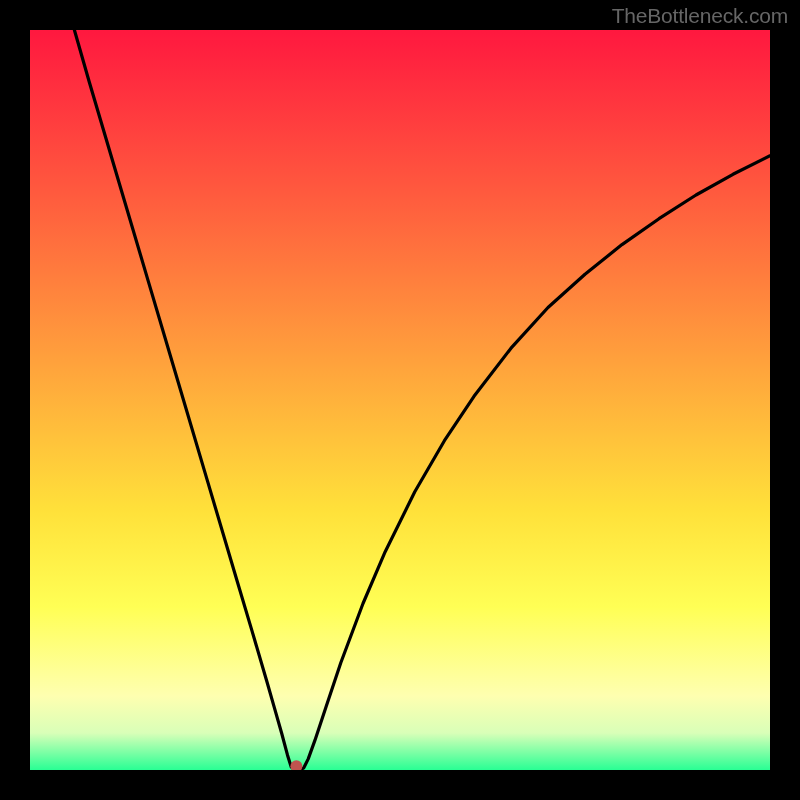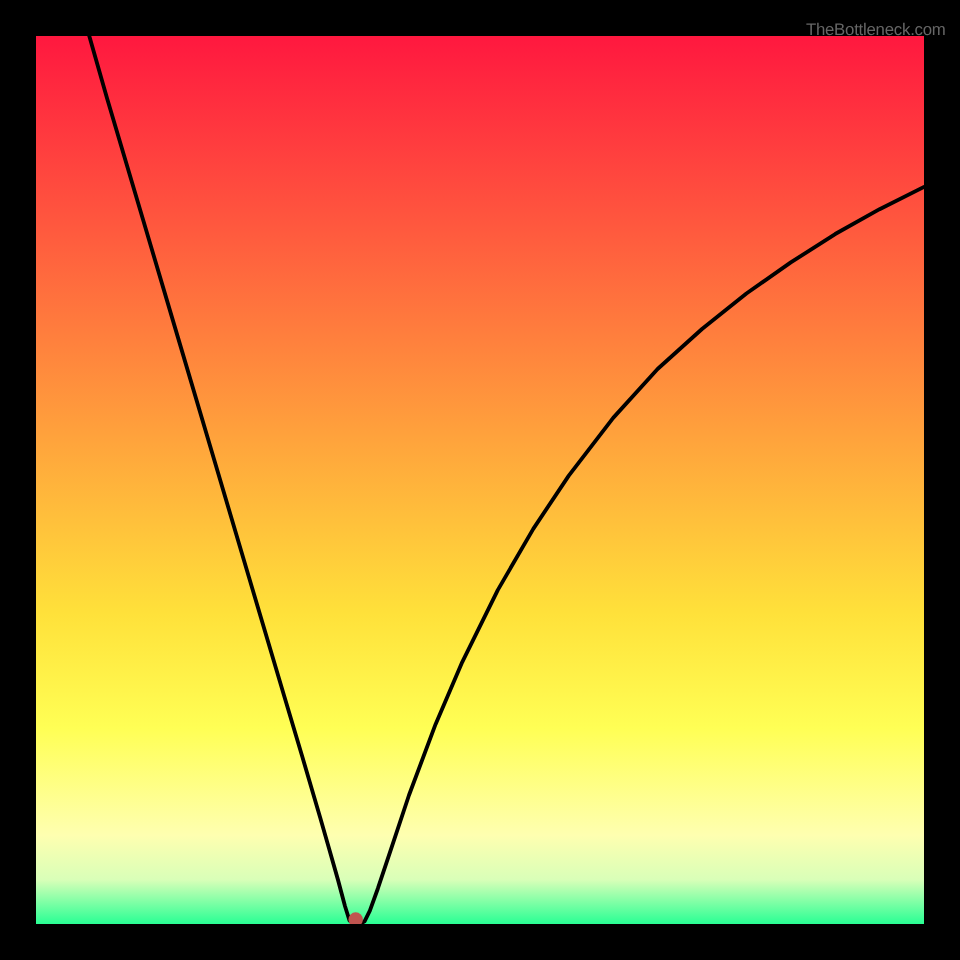--- a/index.html
+++ b/index.html
@@ -6,24 +6,24 @@
     margin: 0;
     padding: 0;
     width: 800px;
     height: 800px;
     background: #000;
     font-family: Arial, Helvetica, sans-serif;
     position: relative;
   }
   .watermark {
     position: absolute;
-    top: 16px;
+    top: 4px;
     right: 12px;
     color: #666;
-    font-size: 14px;
+    font-size: 21px;
     font-weight: 400;
     letter-spacing: -0.2px;
     z-index: 10;
   }
   .chart-wrap {
     position: absolute;
     left: 30px;
     top: 30px;
     width: 740px;
     height: 740px;

